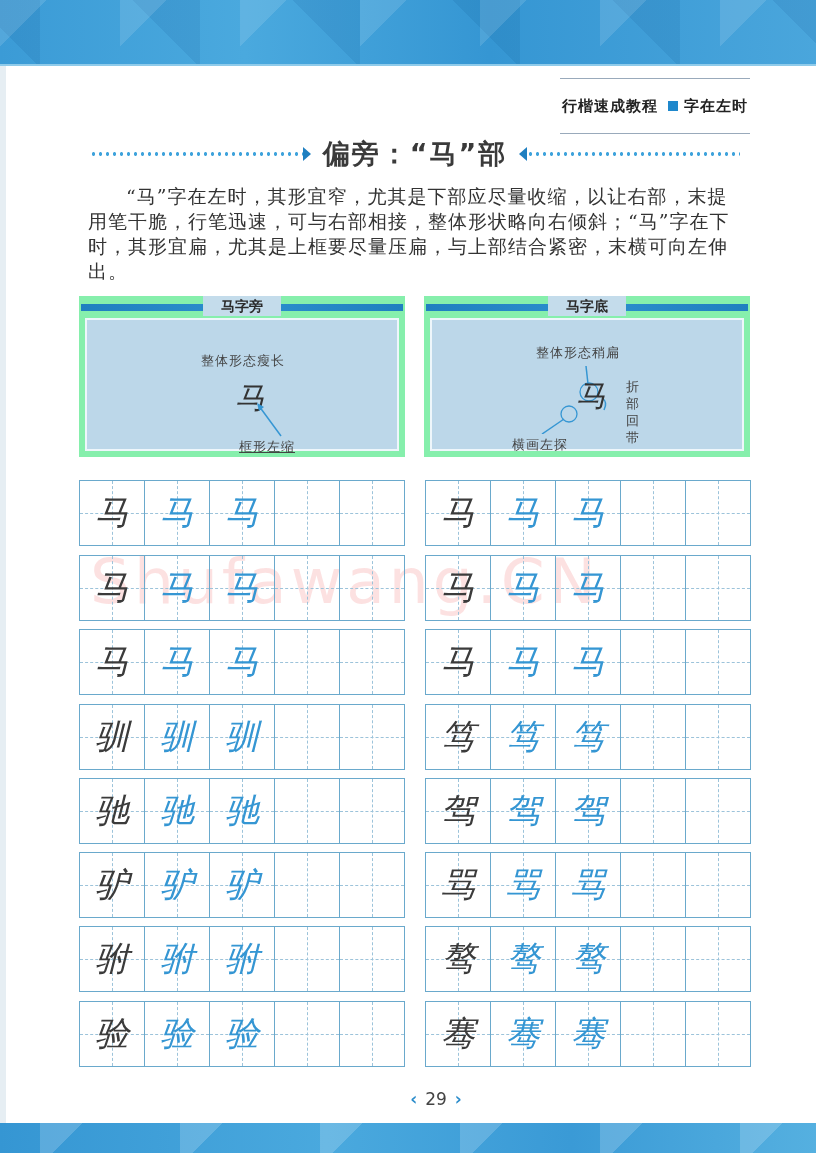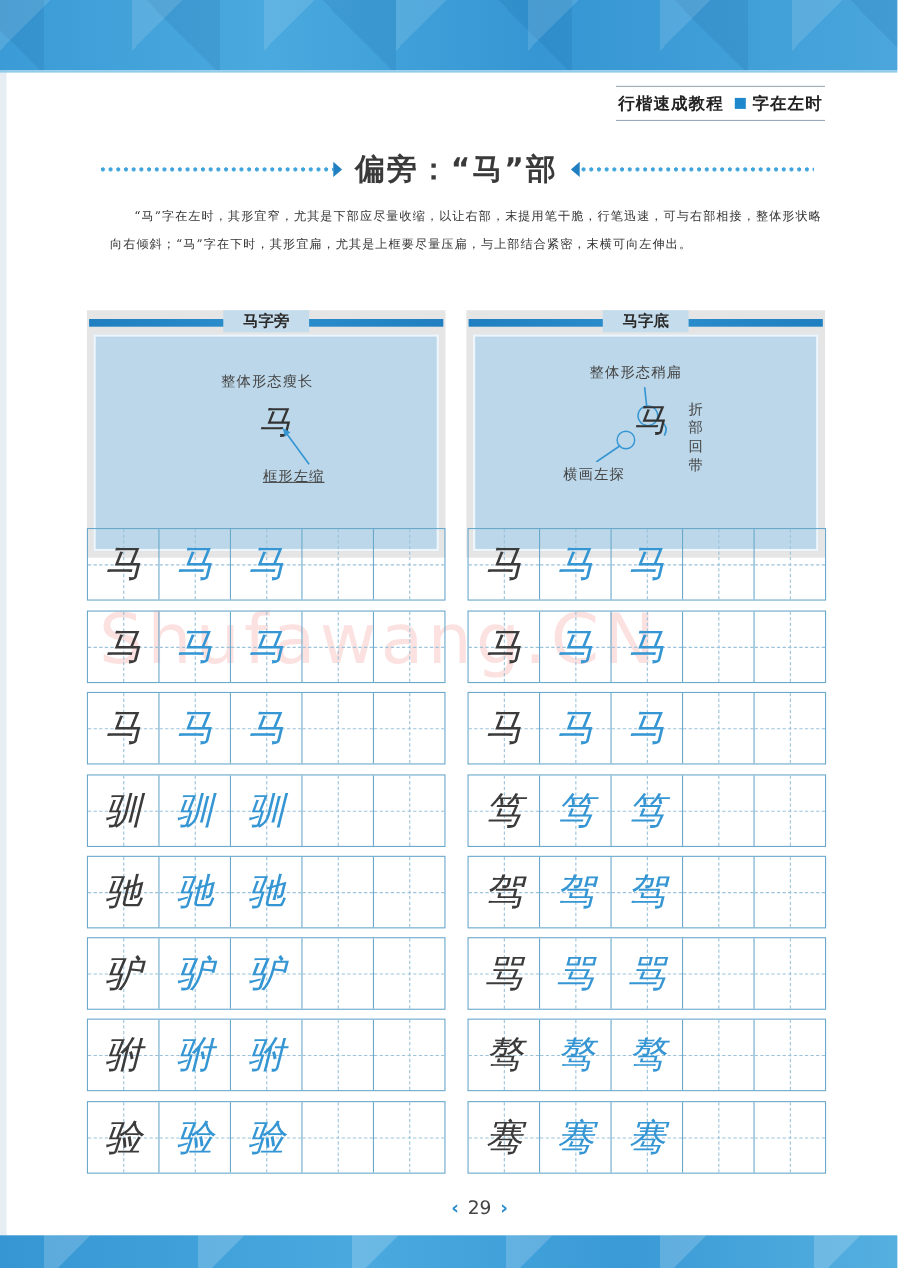--- a/index.html
+++ b/index.html
@@ -7,29 +7,29 @@
          font-family:"DejaVu Serif", serif; color:#333; }
   .top-band { position:absolute; left:0; top:0; width:816px; height:64px;
     background:
       linear-gradient(135deg, rgba(255,255,255,0.12) 25%, transparent 25%) 0 0/120px 64px,
       linear-gradient(225deg, rgba(0,60,120,0.10) 30%, transparent 30%) 40px 0/160px 64px,
       linear-gradient(90deg, #3b9bd6, #4aa9de 30%, #3596d3 60%, #4aa6dc);
   }
   .top-band-edge { position:absolute; left:0; top:64px; width:816px; height:2px; background:#8fcbea; }
   .left-strip { position:absolute; left:0; top:0; width:6px; height:1153px; background:#e6eef3; }
   .running-head { position:absolute; right:66px; top:78px; height:22px; display:flex; align-items:center;
-    border-top:1px solid #9ab; border-bottom:1px solid #9ab; padding:4px 2px; font-size:15px; color:#222; font-weight:bold; letter-spacing:1px; }
+    border-top:1px solid #9ab; border-bottom:1px solid #9ab; padding:16px 2px; font-size:15px; color:#222; font-weight:bold; letter-spacing:1px; }
   .running-head .sq { width:10px; height:10px; background:#1f88cc; margin:0 6px 0 10px; display:inline-block; }
   .title-row { position:absolute; left:90px; top:137px; width:650px; height:34px; display:flex; align-items:center; justify-content:center; }
   .dots { flex:1; height:4px; background:radial-gradient(circle, #3fa3dc 1.6px, transparent 2px) 0 0/7px 4px; }
   .arrow-r { width:0; height:0; border-top:7px solid transparent; border-bottom:7px solid transparent; border-left:8px solid #1f7fc0; margin-right:12px; }
   .arrow-l { width:0; height:0; border-top:7px solid transparent; border-bottom:7px solid transparent; border-right:8px solid #1f7fc0; margin-left:12px; }
   .title { font-family:"DejaVu Sans", sans-serif; font-weight:bold; font-size:27px; color:#3a3a3a; letter-spacing:2px; }
-  .intro { position:absolute; left:100px; top:184px; width:652px; font-size:11px; line-height:25px; color:#333; text-indent:2em; letter-spacing:1px; }
-  .panel { position:absolute; top:282px; width:326px; height:225px; background:#e5e5e5; }
+  .intro { position:absolute; left:88px; top:184px; width:652px; font-size:19px; line-height:25px; color:#333; text-indent:2em; letter-spacing:1px; }
+  .panel { position:absolute; top:296px; width:326px; height:161px; background:#86efac; }
   .panel.left { left:79px; } .panel.right { left:424px; }
   .panel-bar { position:absolute; left:2px; right:2px; top:8px; height:7px; background:linear-gradient(90deg,#1f7fc0,#2a8ccb 40%,#7fc0e6 45%,#7fc0e6 55%,#2a8ccb 60%,#1f7fc0); }
   .panel-tab { position:absolute; left:50%; top:0; transform:translateX(-50%); font-family:"DejaVu Sans", sans-serif; font-size:14px; font-weight:bold; color:#2b2b2b; padding:0 18px; background:#c4dceb; line-height:20px; }
   .panel-inner { position:absolute; left:6px; right:6px; top:22px; bottom:6px; border:2px solid #eef6fb; background:#bcd7e9; }
   .note { position:absolute; font-size:13px; color:#444; letter-spacing:1px; white-space:nowrap; }
   .glyph-demo { position:absolute; font-size:30px; font-style:italic; color:#333; }
   .grid-row { position:absolute; display:flex; border:1.5px solid #6aa9cc; }
   .cell { width:64px; height:64px; position:relative; border-right:1px solid #6aa9cc; display:flex; align-items:center; justify-content:center; font-size:34px; font-family:"DejaVu Serif", serif; font-style:italic; }
   .cell:last-child { border-right:none; }
   .cell::before { content:""; position:absolute; left:50%; top:0; bottom:0; border-left:1px dashed #9cc3da; }

